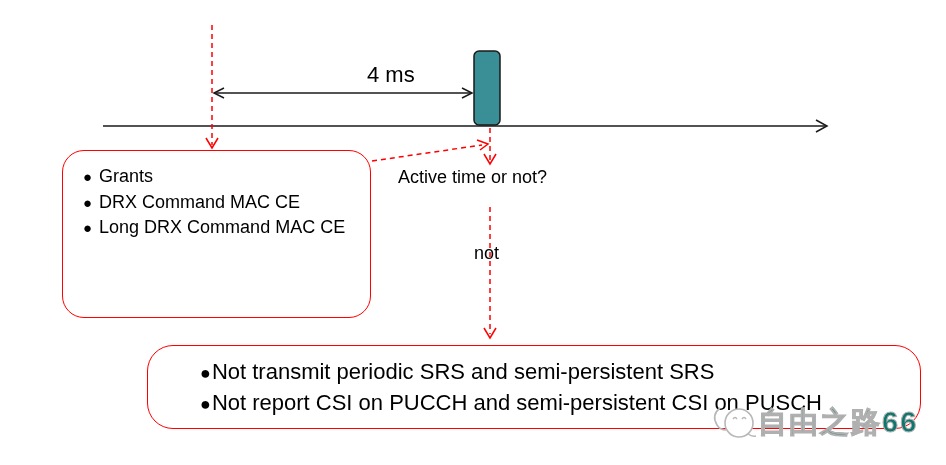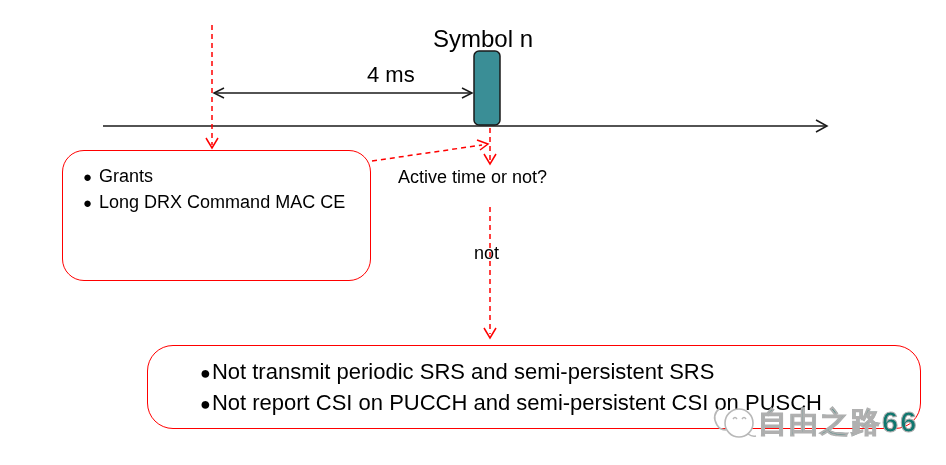--- a/index.html
+++ b/index.html
@@ -31,21 +31,21 @@
   .not-label      { left: 474px; top: 243px; font-size: 18px; }
 
   .callout {
     position: absolute;
     border: 1.6px solid #ff0000;
     background: #ffffff;
     box-sizing: border-box;
   }
   .trigger-box {
     left: 62px; top: 150px;
-    width: 309px; height: 131px;
+    width: 309px; height: 168px;
     border-radius: 22px;
     padding: 13px 0 0 20px;
   }
   .trigger-box .item {
     font-size: 18px;
     line-height: 24.6px;
     color: #000;
     white-space: nowrap;
   }
   .trigger-box .bullet { margin-right: 7px; font-size: 15px; }
@@ -113,31 +113,33 @@
       <line x1="490" y1="128" x2="490" y2="160" stroke="#ff0000" stroke-width="1.5" stroke-dasharray="5,4"></line>
       <path d="M484,154 L490,164 L496,154" fill="none" stroke="#ff0000" stroke-width="1.5"></path>
     </g>
 
     <g>
       <line x1="490" y1="207" x2="490" y2="334" stroke="#ff0000" stroke-width="1.5" stroke-dasharray="5,4"></line>
       <path d="M484,328 L490,338 L496,328" fill="none" stroke="#ff0000" stroke-width="1.5"></path>
     </g>
   </svg>
 
-  <div class="label symbol-label">Symbol n</div>
 
   <div class="label duration-label">4 ms</div>
 
   <div class="label question-label">Active time or not?</div>
 
   <div class="label not-label">not</div>
 
   <div class="callout trigger-box">
     <div class="item">
       <span class="bullet">●</span><span>Grants</span>
+    </div>
+    <div class="item">
+      <span class="bullet">●</span><span>DRX Command MAC CE</span>
     </div>
     <div class="item">
       <span class="bullet">●</span><span>Long DRX Command MAC CE</span>
     </div>
   </div>
 
   <div class="callout restriction-box">
     <div class="item">
       <span class="bullet">●</span><span>Not transmit periodic SRS and semi-persistent SRS</span>
     </div>

